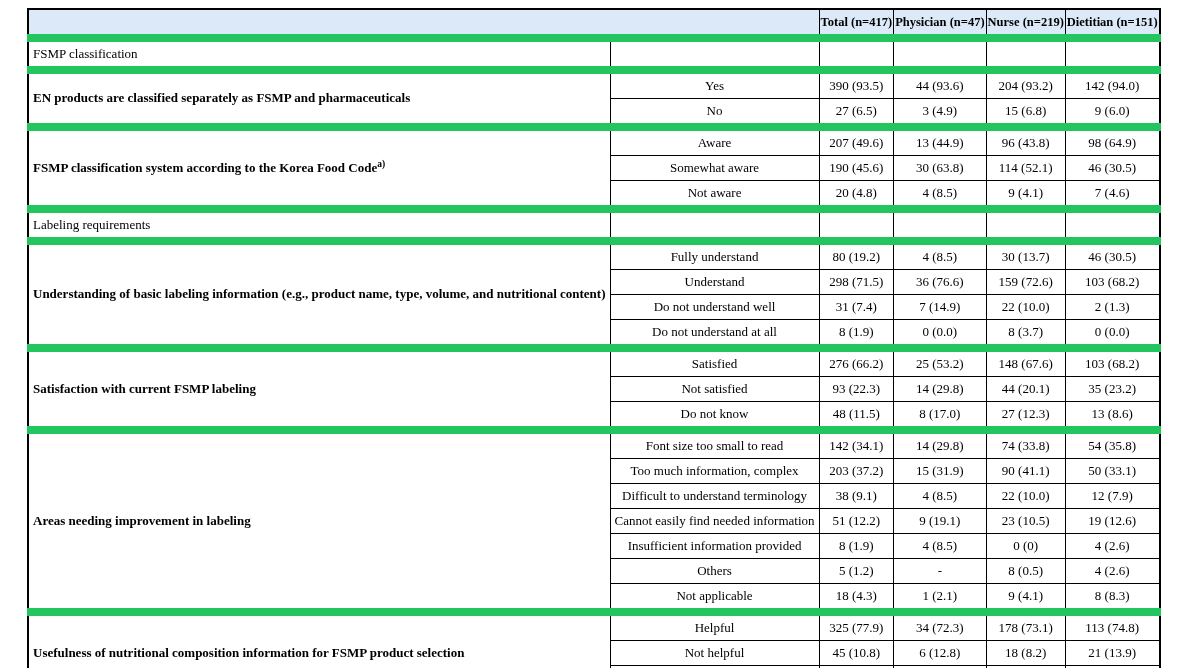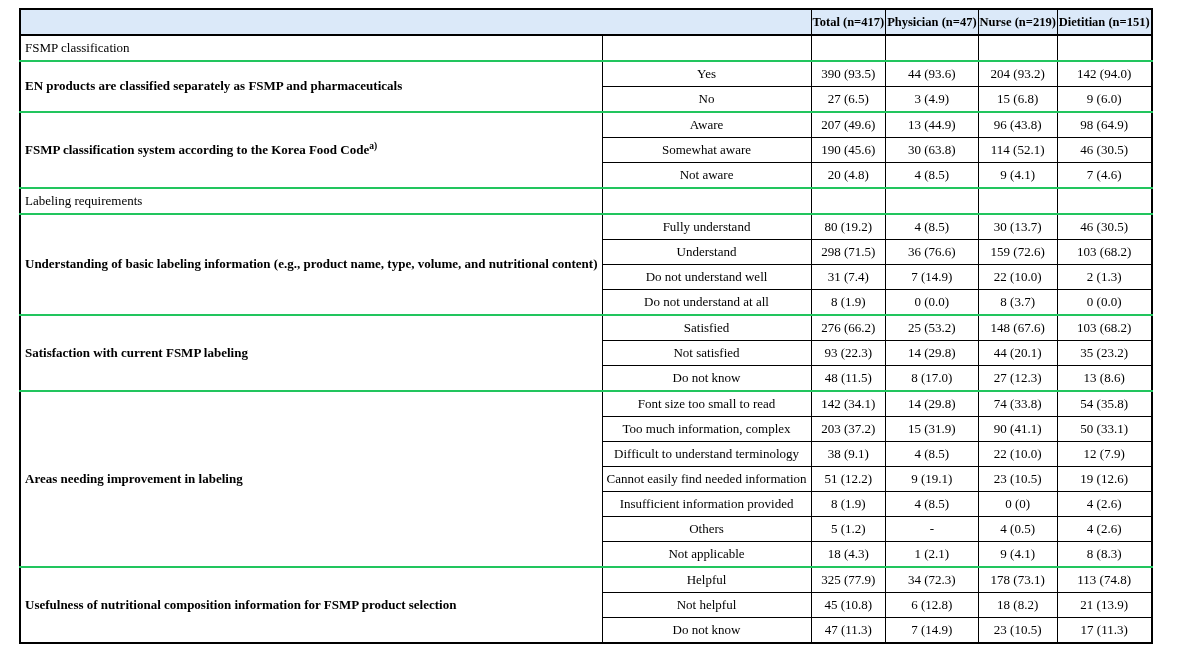--- a/index.html
+++ b/index.html
@@ -8,20 +8,21 @@
     background: #ffffff;
     font-family: "Liberation Serif", "DejaVu Serif", serif;
     color: #000;
   }
   .page {
     width: 1066px;
     height: 668px;
     box-sizing: border-box;
     padding: 8px 19px;
     background: #ffffff;
+    margin-left: 8px;
   }
   table.survey-table {
     border-collapse: collapse;
     table-layout: fixed;
     border: 2px solid #000;
   }
   table.survey-table th,
   table.survey-table td {
     border: 1px solid #000;
     font-size: 13px;
@@ -34,21 +35,21 @@
   table.survey-table thead th {
     background: #dbe9f9;
     font-weight: bold;
     text-align: center;
     white-space: nowrap;
     font-size: 12.5px;
     padding: 0 1px;
     border-bottom: 2px solid #000;
   }
   tr.group-start > td {
-    border-top: 2px solid #22c55e;
+    border-top: 8px solid #22c55e;
   }
   td.q-cell {
     text-align: left;
     white-space: nowrap;
   }
   td.q-top {
     vertical-align: top;
     padding-top: 5px;
     font-weight: bold;
   }
@@ -226,21 +227,21 @@
           <td class="opt-cell">Insufficient information provided</td>
           <td class="val-cell">8 (1.9)</td>
           <td class="val-cell">4 (8.5)</td>
           <td class="val-cell">0 (0)</td>
           <td class="val-cell">4 (2.6)</td>
         </tr>
         <tr class="">
           <td class="opt-cell">Others</td>
           <td class="val-cell">5 (1.2)</td>
           <td class="val-cell">-</td>
-          <td class="val-cell">4 (0.5)</td>
+          <td class="val-cell">8 (0.5)</td>
           <td class="val-cell">4 (2.6)</td>
         </tr>
         <tr class="">
           <td class="opt-cell">Not applicable</td>
           <td class="val-cell">18 (4.3)</td>
           <td class="val-cell">1 (2.1)</td>
           <td class="val-cell">9 (4.1)</td>
           <td class="val-cell">8 (8.3)</td>
         </tr>
         <tr class="group-start">

